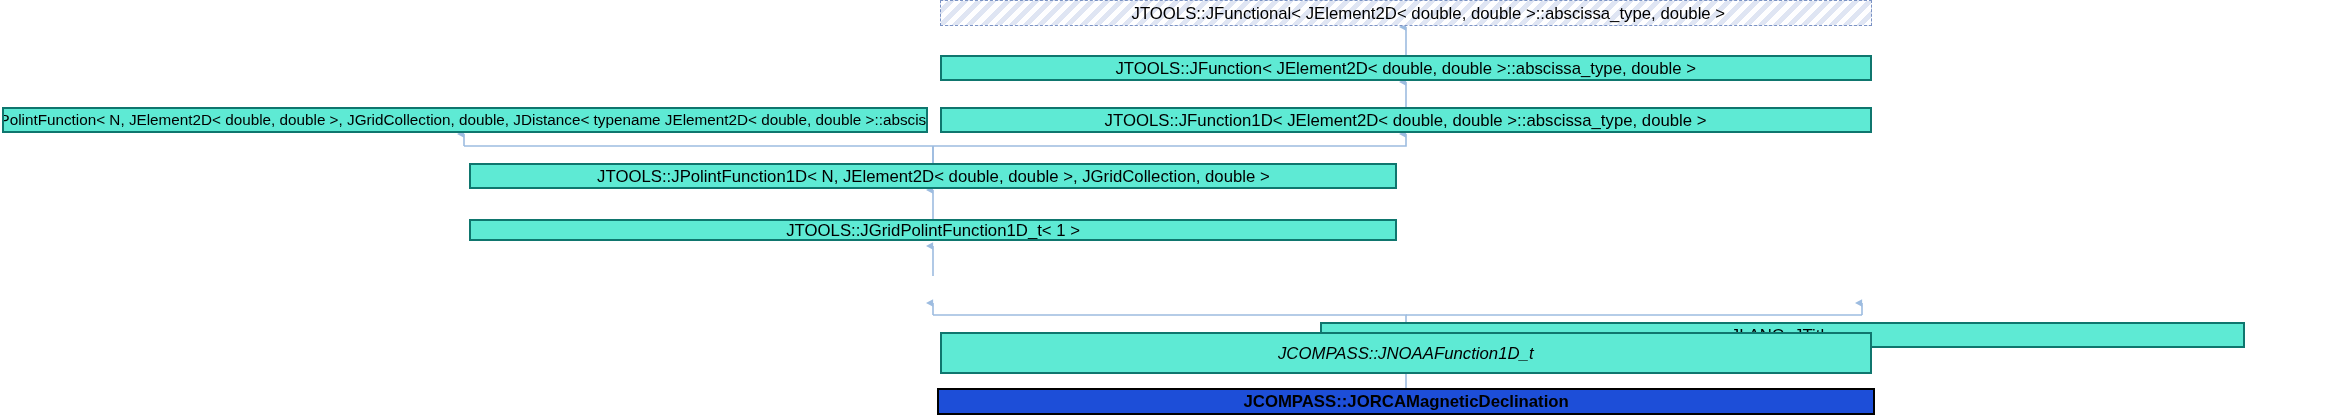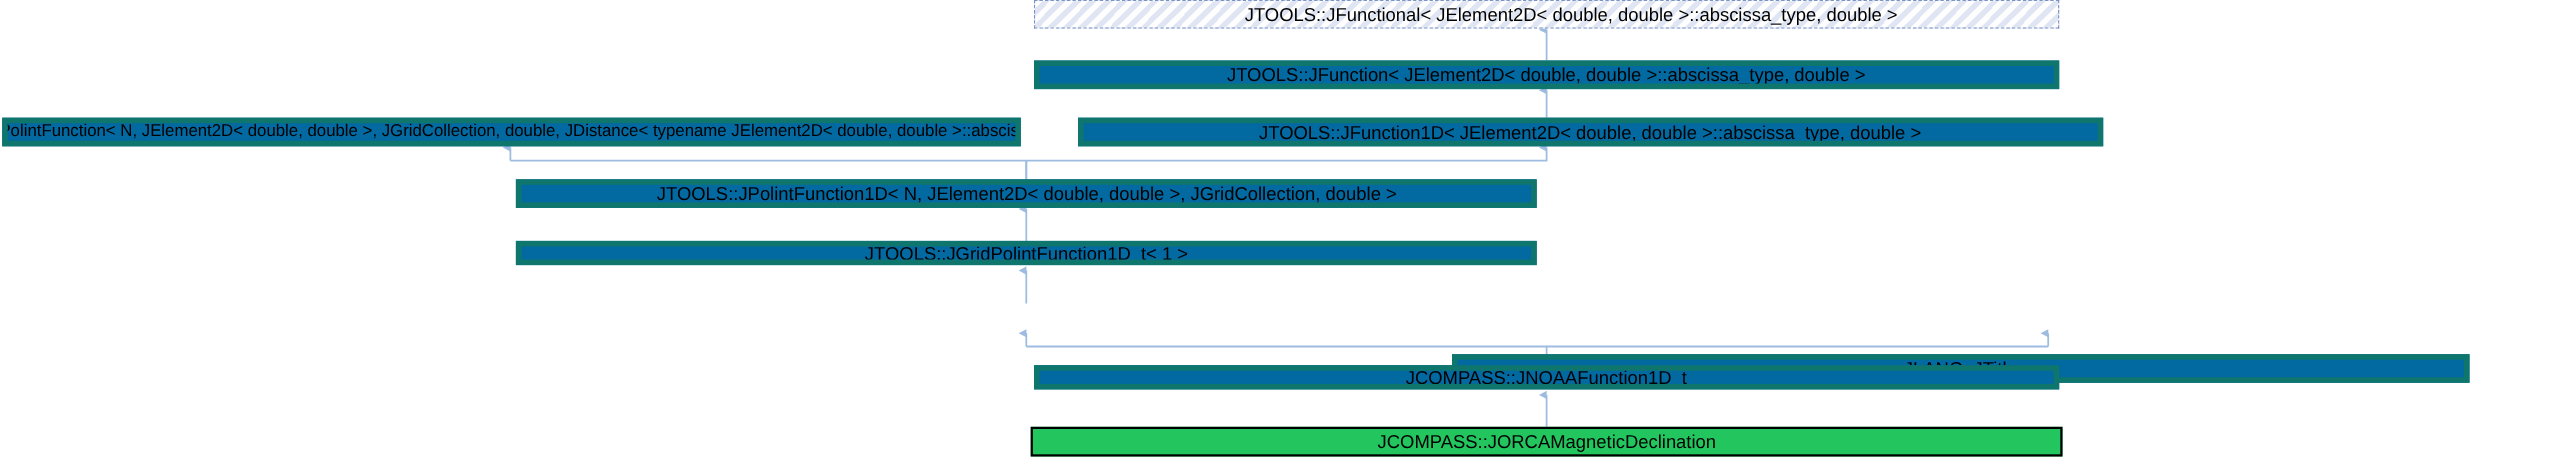--- a/index.html
+++ b/index.html
@@ -25,22 +25,22 @@
     width: 2327px;
     height: 416px;
     pointer-events: none;
   }
   .node {
     position: absolute;
     box-sizing: border-box;
     display: flex;
     align-items: center;
     justify-content: center;
-    background: #0369a1;
-    border: 5px solid #0f766e;
+    background: #5eead4;
+    border: 2px solid #0f766e;
     color: #000000;
     font-size: 17px;
     line-height: 1;
     letter-spacing: 0px;
     white-space: nowrap;
     overflow: hidden;
     text-align: center;
     cursor: pointer;
   }
   .node .label {
@@ -56,22 +56,23 @@
     background-image: repeating-linear-gradient(
       -45deg,
       rgba(255,255,255,0.95) 0px,
       rgba(255,255,255,0.95) 5px,
       #dfe5f3 5px,
       #dfe5f3 10px
     );
   }
   
   .node.current {
-    background: #22c55e;
+    background: #1d4ed8;
     border: 2px solid #000000;
+    font-weight: bold;
   }
 </style>
 </head>
 <body>
 
 <div id="diagram">
 
   <svg class="edges" width="2327" height="416" viewBox="0 0 2327 416">
     <defs>
       <marker id="arrowup" markerWidth="9" markerHeight="9" refX="4.5" refY="7.5" orient="auto" markerUnits="userSpaceOnUse">
@@ -126,38 +127,38 @@
   </div>
 
   <div class="node" style="left:940px; top:55px; width:932px; height:26px;">
     <span class="label">JTOOLS::JFunction&lt; JElement2D&lt; double, double &gt;::abscissa_type, double &gt;</span>
   </div>
 
   <div class="node" style="left:2px; top:107px; width:926px; height:26px; font-size:15.5px;">
     <span class="label">JTOOLS::JPolintFunction&lt; N, JElement2D&lt; double, double &gt;, JGridCollection, double, JDistance&lt; typename JElement2D&lt; double, double &gt;::abscissa_type &gt; &gt;</span>
   </div>
 
-  <div class="node" style="left:980px; top:107px; width:932px; height:26px;">
+  <div class="node" style="left:940px; top:107px; width:932px; height:26px;">
     <span class="label">JTOOLS::JFunction1D&lt; JElement2D&lt; double, double &gt;::abscissa_type, double &gt;</span>
   </div>
 
   <div class="node" style="left:469px; top:163px; width:928px; height:26px;align-items:center;">
     <span class="label">JTOOLS::JPolintFunction1D&lt; N, JElement2D&lt; double, double &gt;, JGridCollection, double &gt;</span>
   </div>
 
   <div class="node" style="left:469px; top:219px; width:928px; height:22px;">
     <span class="label">JTOOLS::JGridPolintFunction1D_t&lt; 1 &gt;</span>
   </div>
 
 
   <div class="node" style="left:1320px; top:276px; width:925px; height:26px;margin-top:46px;">
     <span class="label">JLANG::JTitle</span>
   </div>
 
-  <div class="node" style="left:940px; top:332px; width:932px; height:22px;">
+  <div class="node" style="left:940px; top:332px; width:932px; height:42px;font-style:italic;">
     <span class="label">JCOMPASS::JNOAAFunction1D_t</span>
   </div>
 
   <div class="node current" style="left:937px; top:388px; width:938px; height:27px;">
     <span class="label">JCOMPASS::JORCAMagneticDeclination</span>
   </div>
 
 </div>
 
 </body></html>

